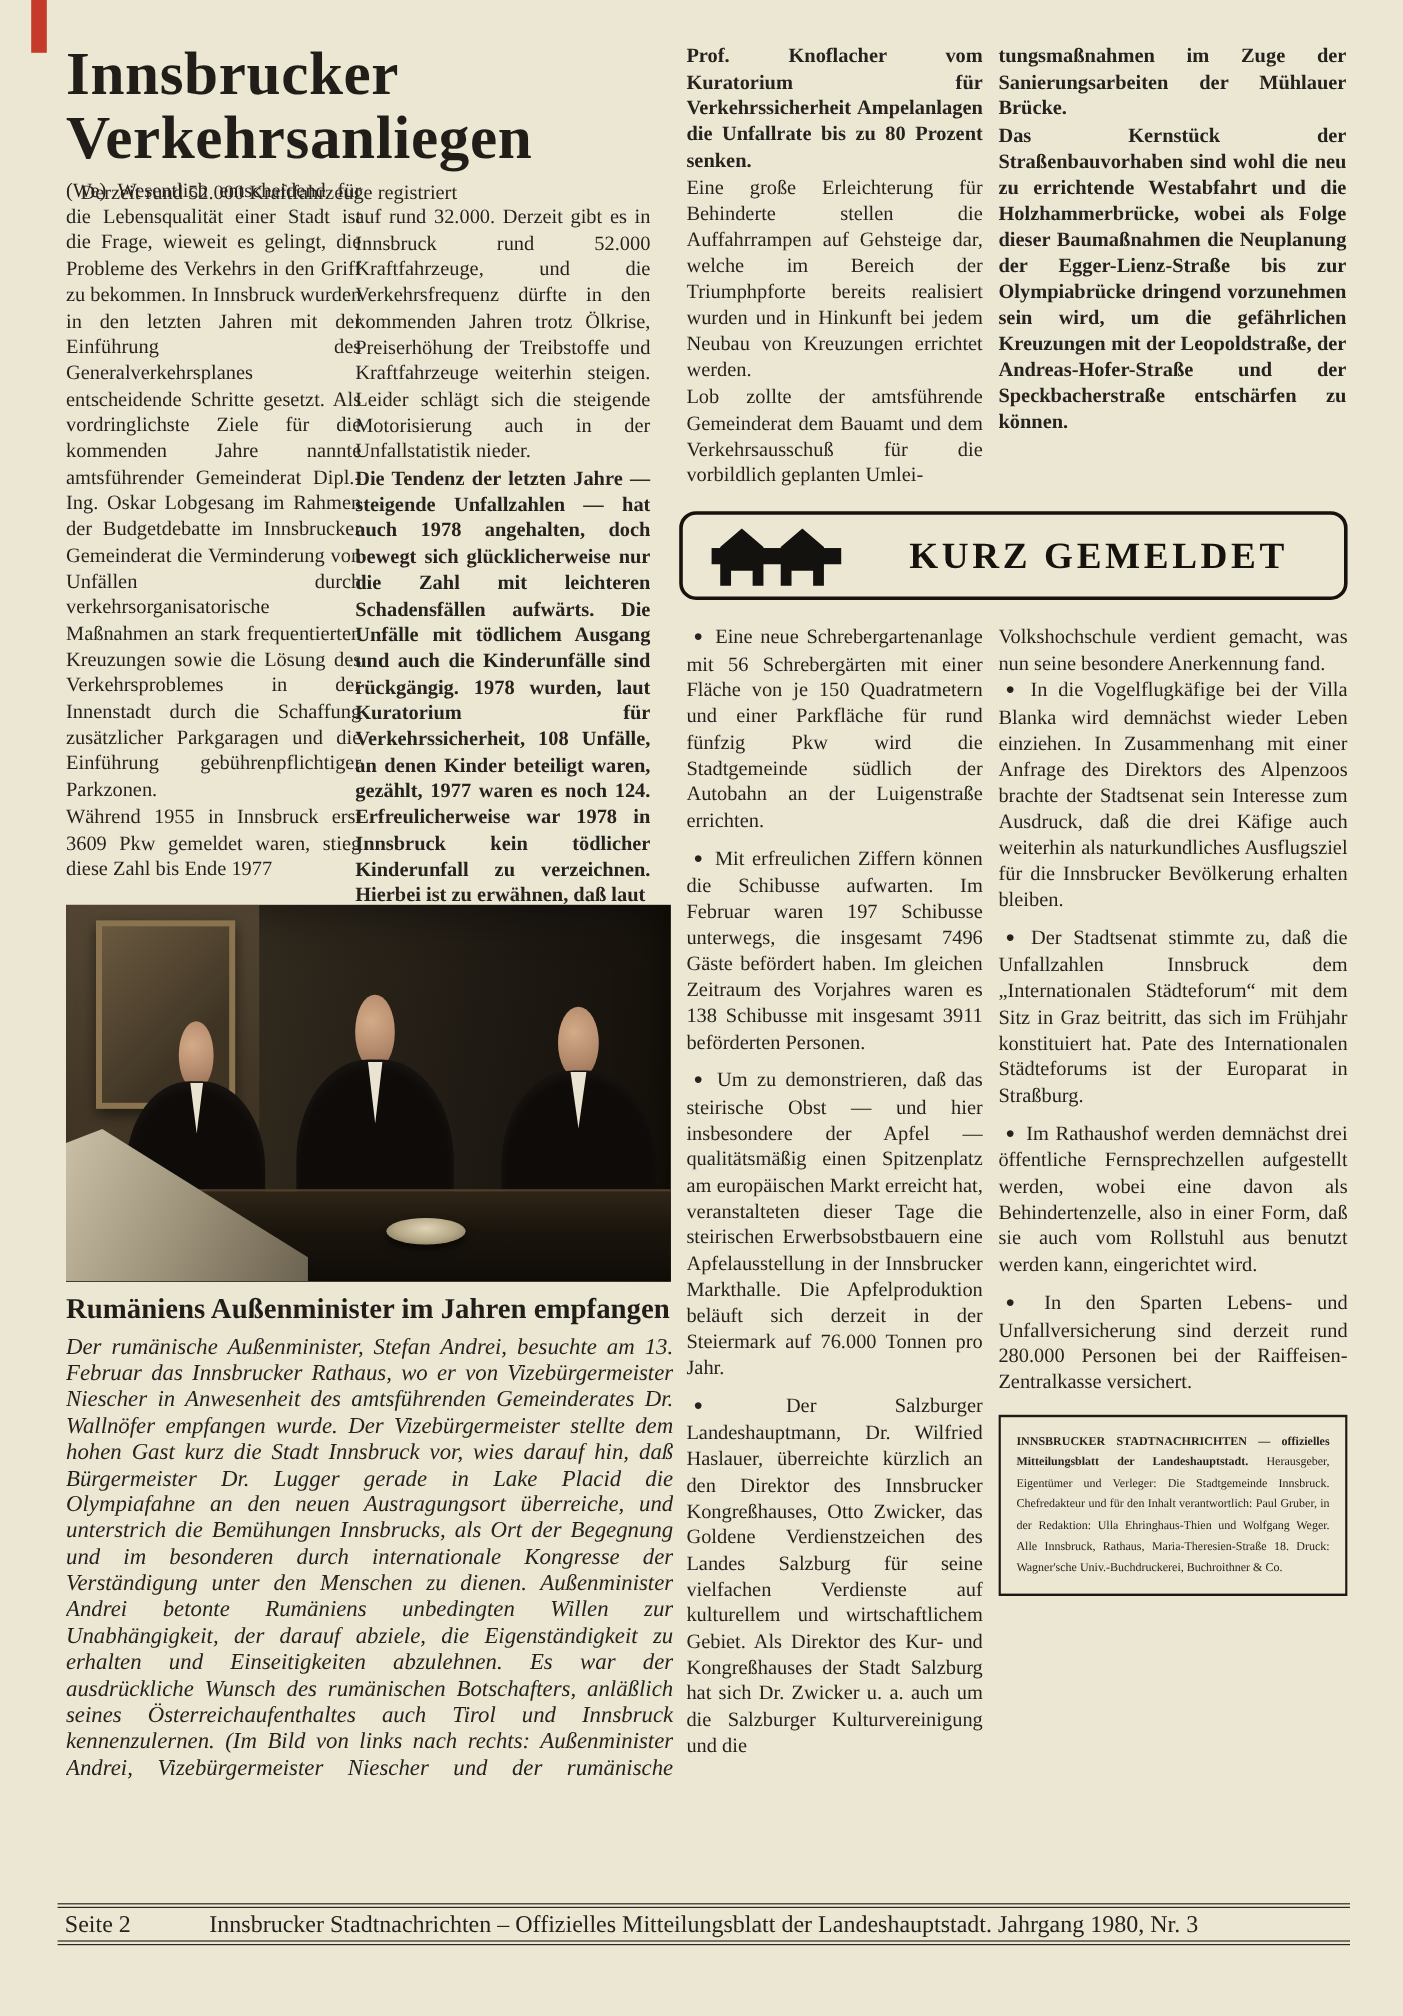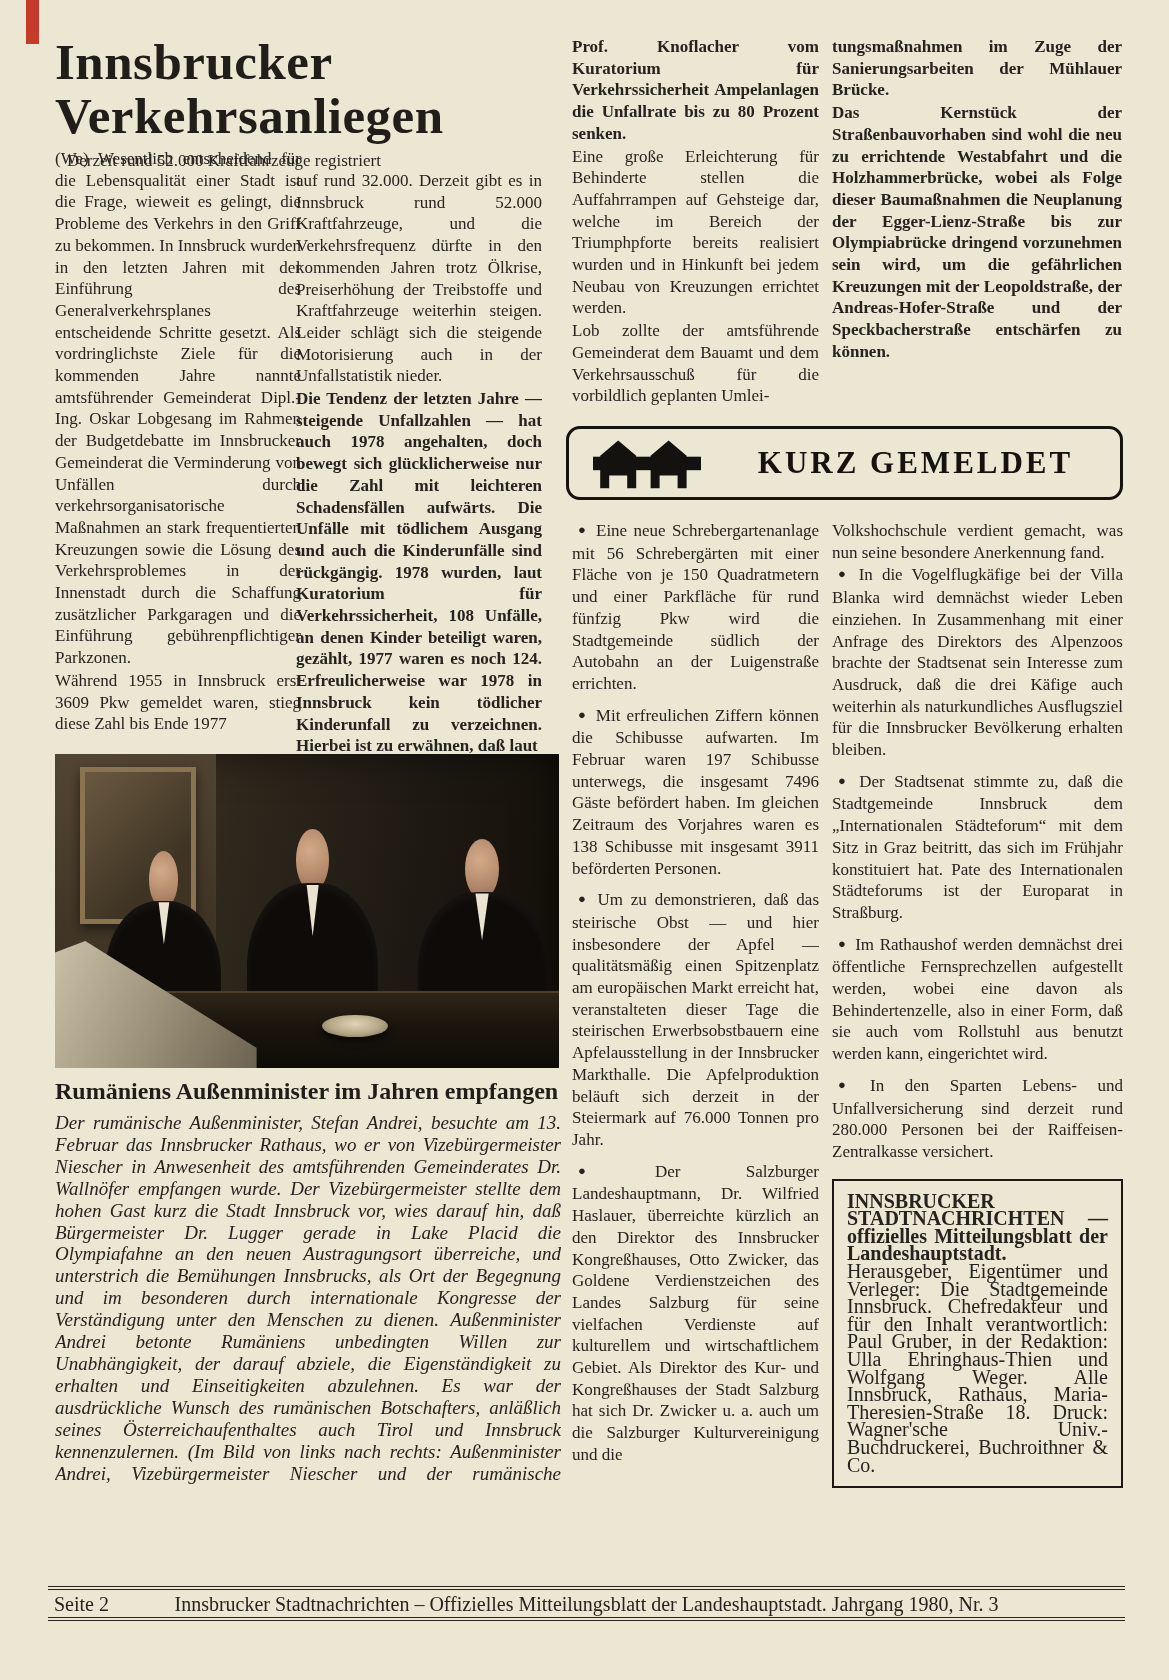--- a/index.html
+++ b/index.html
@@ -68,21 +68,21 @@
 
   
   .col3list{left:572px;top:520px;width:247px;height:1062px;}
   .col4flow{left:832px;top:520px;width:291px;height:1062px;}
   .item{margin:0;text-align:justify;}
   .item + .item, p + .item{margin-top:10px;}
   .bullet{font-size:13px;margin:0 8px 0 6px;position:relative;top:-2px;}
 
   
   .imprint{box-sizing:border-box;margin-top:16px;border:2px solid #1c1914;padding:12px 13px;
-           font-size:20px;line-height:17.6px;text-align:justify;color:#26231f;}
+           font-size:10px;line-height:17.6px;text-align:justify;color:#26231f;}
 
   
   .footer{left:48px;top:1586px;width:1077px;height:27px;
           border-top:4px double #2a2721;border-bottom:4px double #2a2721;
           font-size:20px;color:#26231f;}
   .footer .pageno{position:absolute;left:6px;top:3px;}
   .footer .issue{position:absolute;left:50%;top:3px;transform:translateX(-50%);white-space:nowrap;}
 </style>
 </head>
 <body>
@@ -158,21 +158,21 @@
 <div class="col col3list">
   <p class="item"><span class="bullet">●</span><span>Eine neue Schrebergartenanlage mit 56 Schrebergärten mit einer Fläche von je 150 Quadratmetern und einer Parkfläche für rund fünfzig Pkw wird die Stadtgemeinde südlich der Autobahn an der Luigenstraße errichten.</span></p>
   <p class="item"><span class="bullet">●</span><span>Mit erfreulichen Ziffern können die Schibusse aufwarten. Im Februar waren 197 Schibusse unterwegs, die insgesamt 7496 Gäste befördert haben. Im gleichen Zeitraum des Vorjahres waren es 138 Schibusse mit insgesamt 3911 beförderten Personen.</span></p>
   <p class="item"><span class="bullet">●</span><span>Um zu demonstrieren, daß das steirische Obst — und hier insbesondere der Apfel — qualitätsmäßig einen Spitzenplatz am europäischen Markt erreicht hat, veranstalteten dieser Tage die steirischen Erwerbsobstbauern eine Apfelausstellung in der Innsbrucker Markthalle. Die Apfelproduktion beläuft sich derzeit in der Steiermark auf 76.000 Tonnen pro Jahr.</span></p>
   <p class="item"><span class="bullet">●</span><span>Der Salzburger Landeshauptmann, Dr. Wilfried Haslauer, überreichte kürzlich an den Direktor des Innsbrucker Kongreßhauses, Otto Zwicker, das Goldene Verdienstzeichen des Landes Salzburg für seine vielfachen Verdienste auf kulturellem und wirtschaftlichem Gebiet. Als Direktor des Kur- und Kongreßhauses der Stadt Salzburg hat sich Dr. Zwicker u. a. auch um die Salzburger Kulturvereinigung und die</span></p>
 </div>
 
 <div class="col col4flow">
   <p>Volkshochschule verdient gemacht, was nun seine besondere Anerkennung fand.</p>
   <p class="item"><span class="bullet">●</span><span>In die Vogelflugkäfige bei der Villa Blanka wird demnächst wieder Leben einziehen. In Zusammenhang mit einer Anfrage des Direktors des Alpenzoos brachte der Stadtsenat sein Interesse zum Ausdruck, daß die drei Käfige auch weiterhin als naturkundliches Ausflugsziel für die Innsbrucker Bevölkerung erhalten bleiben.</span></p>
-  <p class="item"><span class="bullet">●</span><span>Der Stadtsenat stimmte zu, daß die Stadtgemeinde Innsbruck dem „Internationalen Städteforum“ mit dem Sitz in Graz beitritt, das sich im Frühjahr konstituiert hat. Pate des Internationalen Städteforums ist der Europarat in Straßburg.</span></p>
+  <p class="item"><span class="bullet">●</span><span>Der Stadtsenat stimmte zu, daß die Unfallzahlen Innsbruck dem „Internationalen Städteforum“ mit dem Sitz in Graz beitritt, das sich im Frühjahr konstituiert hat. Pate des Internationalen Städteforums ist der Europarat in Straßburg.</span></p>
   <p class="item"><span class="bullet">●</span><span>Im Rathaushof werden demnächst drei öffentliche Fernsprechzellen aufgestellt werden, wobei eine davon als Behindertenzelle, also in einer Form, daß sie auch vom Rollstuhl aus benutzt werden kann, eingerichtet wird.</span></p>
   <p class="item"><span class="bullet">●</span><span>In den Sparten Lebens- und Unfallversicherung sind derzeit rund 280.000 Personen bei der Raiffeisen-Zentralkasse versichert.</span></p>
 
   <div class="imprint">
     <span class="b">INNSBRUCKER STADTNACHRICHTEN — offizielles Mitteilungsblatt der Landeshauptstadt.</span><span> Herausgeber, Eigentümer und Verleger: Die Stadtgemeinde Innsbruck. Chefredakteur und für den Inhalt verantwortlich: Paul Gruber, in der Redaktion: Ulla Ehringhaus-Thien und Wolfgang Weger. Alle Innsbruck, Rathaus, Maria-Theresien-Straße 18. Druck: Wagner'sche Univ.-Buchdruckerei, Buchroithner &amp; Co.</span>
   </div>
 </div>
 
 <footer class="abs footer">
   <span class="pageno">Seite 2</span>

